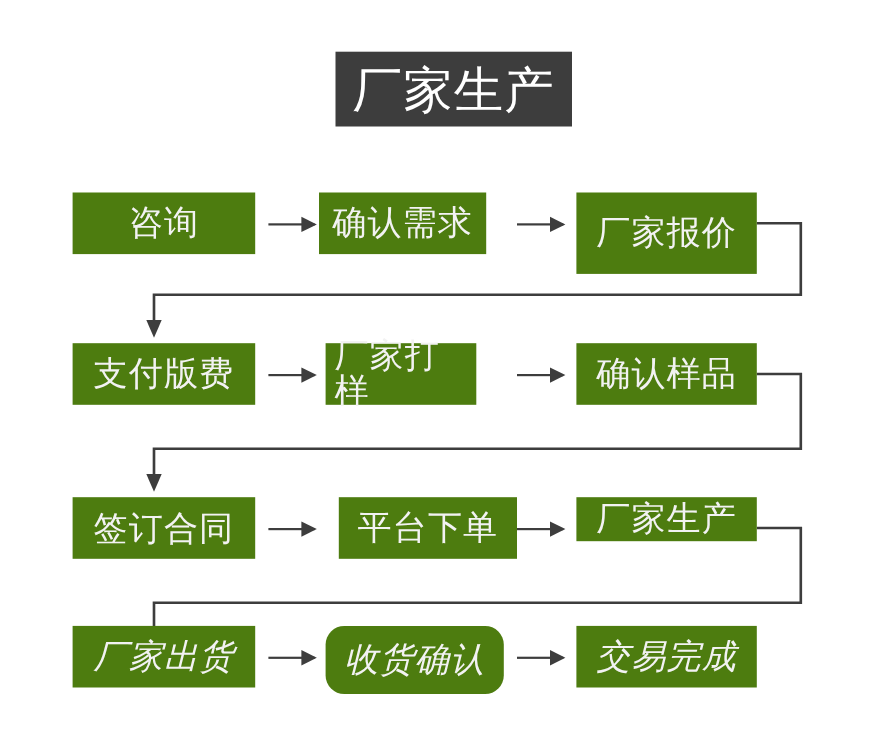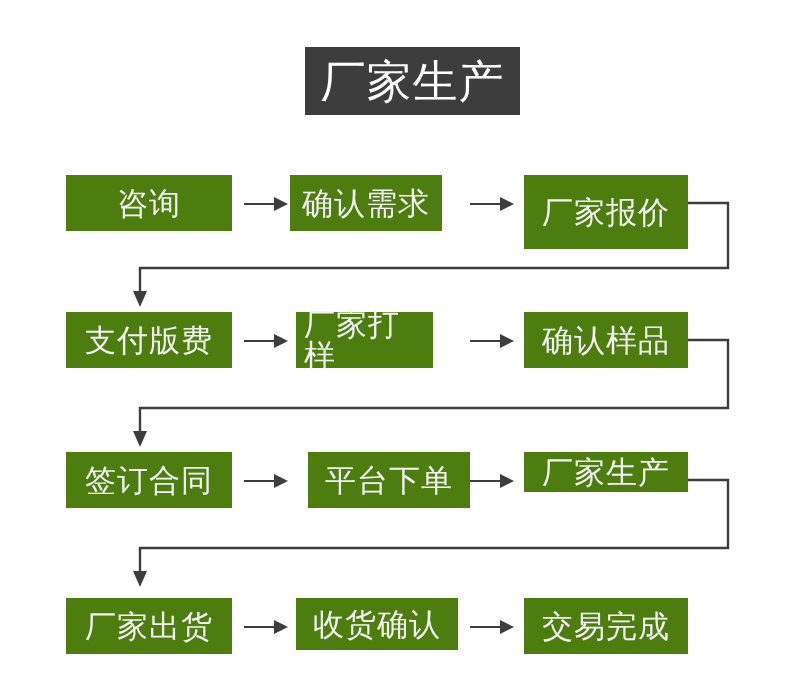--- a/index.html
+++ b/index.html
@@ -118,21 +118,21 @@
   </div>
 
   <div class="row" style="top:452px;">
     <div class="node-box" style="left:66px; top:0; width:166px; height:56px;font-family:Liberation Serif, serif;">签订合同</div>
     <div class="arrow-h" style="left:244px; width:42px;"></div>
     <div class="node-box" style="left:296px; top:0; width:162px; height:56px;margin-left:12px;">平台下单</div>
     <div class="arrow-h" style="left:470px; width:42px;"></div>
     <div class="node-box" style="left:524px; top:0; width:164px; height:40px;">厂家生产</div>
   </div>
 
-  <div class="row" style="top:598px;">
+  <div class="row" style="top:569px;font-style:italic;">
     <div class="node-box" style="left:66px; top:0; width:166px; height:56px;">厂家出货</div>
     <div class="arrow-h" style="left:244px; width:42px;"></div>
-    <div class="node-box" style="left:296px; top:0; width:162px; height:52px;">收货确认</div>
+    <div class="node-box" style="left:296px; top:0; width:162px; height:62px;border-radius:17px;">收货确认</div>
     <div class="arrow-h" style="left:470px; width:42px;"></div>
     <div class="node-box" style="left:524px; top:0; width:164px; height:56px;">交易完成</div>
   </div>
 
 </div>
 
 </body></html>

